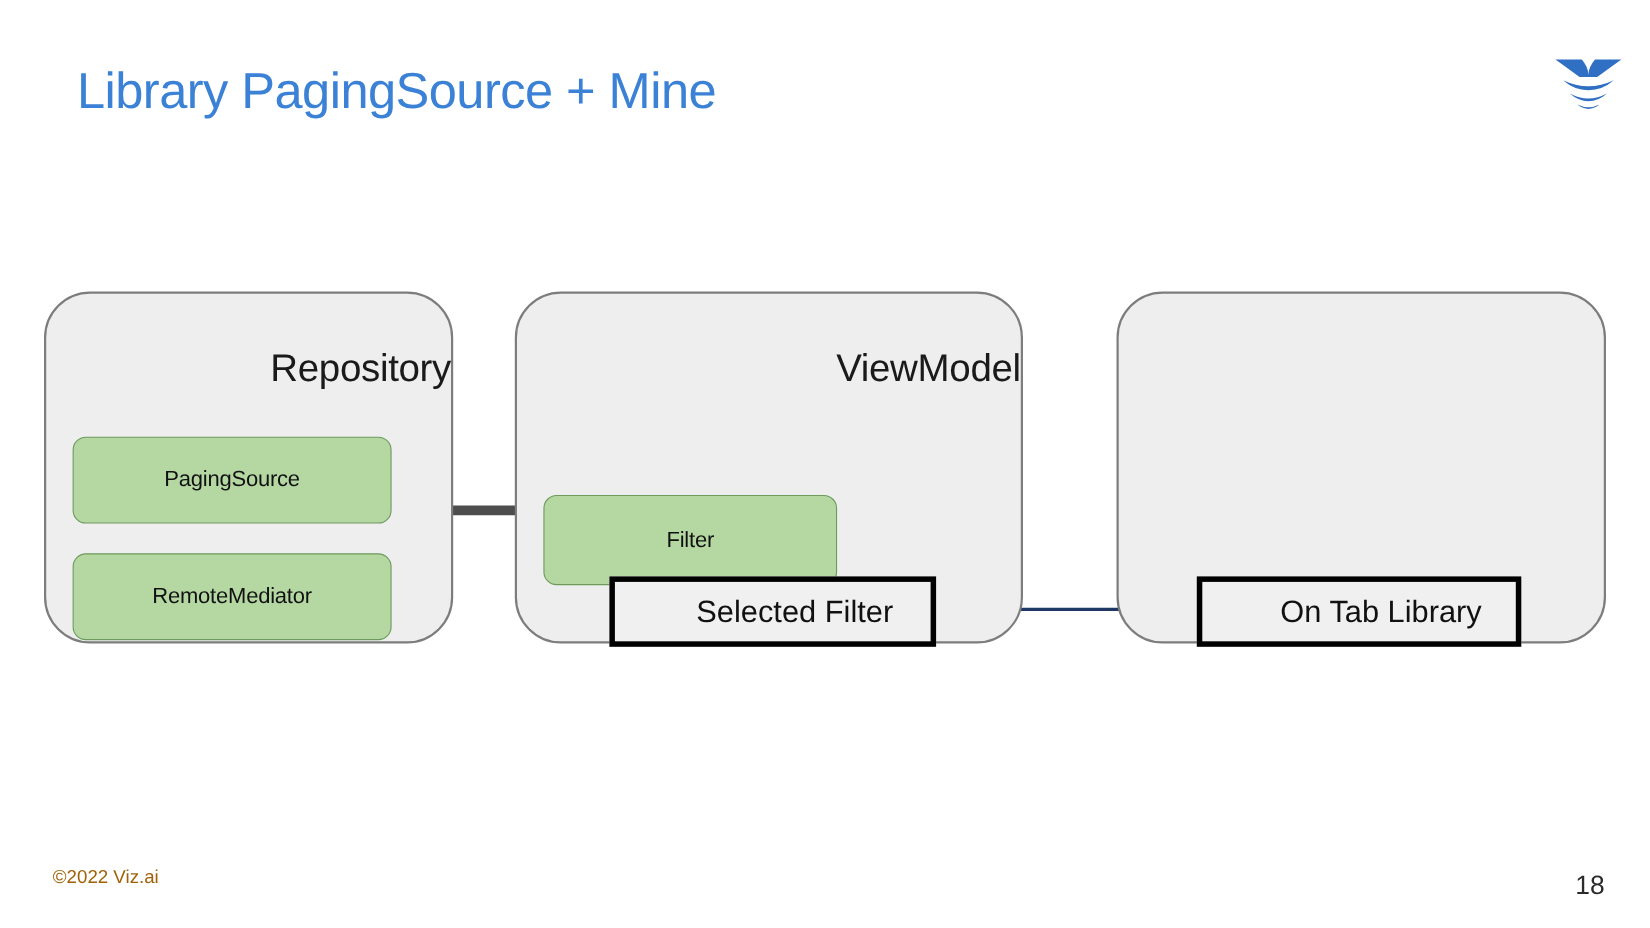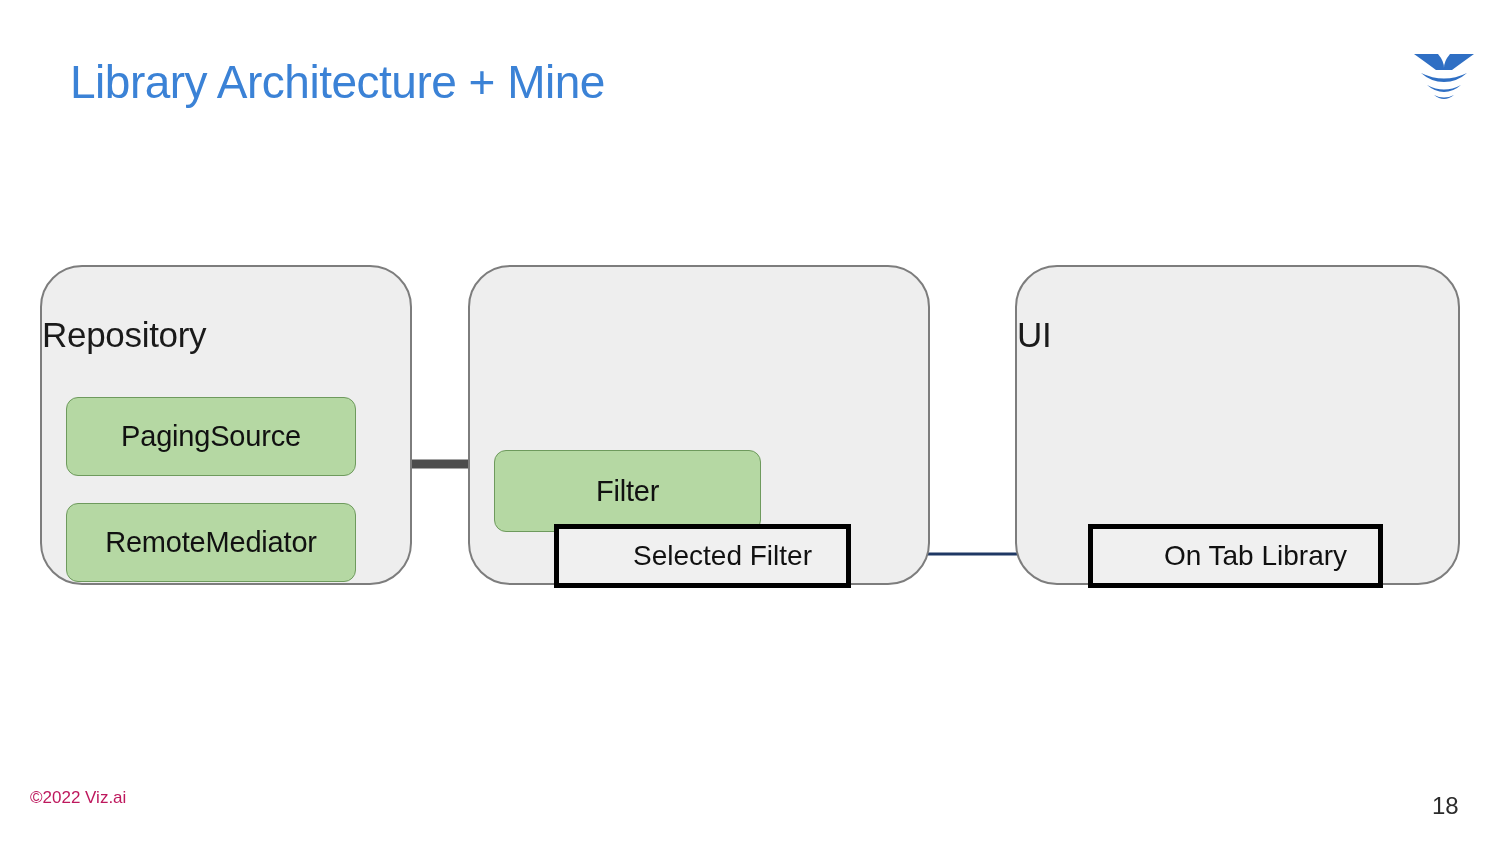--- a/index.html
+++ b/index.html
@@ -30,68 +30,68 @@
   
   .group-box{
     position:absolute;
     background:#eeeeee;
     border:2px solid #7d7d7d;
     border-radius:42px;
     box-sizing:border-box;
   }
   .group-title{
     position:absolute;left:0;right:0;top:48px;
-    text-align:left;
+    text-align:right;
     font-size:35px;color:#1a1a1a;font-weight:400;
     letter-spacing:-0.3px;
   }
 
   
   .node{
     position:absolute;
     background:#b5d8a3;
     border:1.5px solid #6e9a5d;
     border-radius:12px;
     box-sizing:border-box;
     display:flex;align-items:center;justify-content:center;
-    font-size:29px;color:#111111;
+    font-size:20px;color:#111111;
     letter-spacing:-0.2px;
     white-space:nowrap;
   }
 
   
   .callout{
     position:absolute;
     background:#f0f0f0;
     border:5px solid #000000;
     box-sizing:border-box;
     display:flex;align-items:center;justify-content:center;
     font-size:28px;color:#111111;
     letter-spacing:0px;
     white-space:nowrap;
     z-index:6;
     padding-left:40px;
   }
 
   
   #footer-copyright{
-    position:absolute;left:30px;top:788px;
-    font-size:17px;color:#be185d;
+    position:absolute;left:48px;top:788px;
+    font-size:17px;color:#a16207;
   }
   #footer-pagenum{
     position:absolute;left:1432px;top:792px;
     font-size:24px;color:#2b2b2b;
   }
 </style>
 </head>
 <body>
 
 <div class="slide">
 
-  <div id="page-title">Library Architecture + Mine</div>
+  <div id="page-title">Library PagingSource + Mine</div>
 
   <div id="brand-logo">
     <svg viewBox="0 0 72 52" width="72" height="52" aria-hidden="true">
       <g fill="#2f6fc4">
         <path d="M6 6 L30 6 Q36 13 36 20 Q36 13 42 6 L66 6 Q52 16 44 22 L28 22 Q20 16 6 6 Z"></path>
         <path d="M13 25 Q36 36 59 25 Q49 34 36 34 Q23 34 13 25 Z"></path>
         <path d="M19 37 Q36 46 53 37 Q45 44 36 44 Q27 44 19 37 Z"></path>
         <path d="M26 47 Q36 52 46 47 Q41 51 36 51 Q31 51 26 47 Z"></path>
       </g>
     </svg>
@@ -124,26 +124,26 @@
       <line x1="1088" y1="314" x2="853" y2="314" stroke="#1f3864" stroke-width="3" marker-end="url(#arrow-navy)"></line>
     </svg>
 
     <div class="group-box" style="left:40px;top:25px;width:372px;height:320px;">
       <div class="group-title">Repository</div>
       <div class="node" style="left:24px;top:130px;width:290px;height:79px;">PagingSource</div>
       <div class="node" style="left:24px;top:236px;width:290px;height:79px;">RemoteMediator</div>
     </div>
 
     <div class="group-box" style="left:468px;top:25px;width:462px;height:320px;">
+      <div class="group-title">ViewModel</div>
       <div class="node" style="left:24px;top:183px;width:267px;height:82px;">Filter</div>
     </div>
 
 
     <div class="group-box" style="left:1015px;top:25px;width:445px;height:320px;">
-      <div class="group-title">UI</div>
     </div>
 
     <div class="callout" style="left:554px;top:284px;width:297px;height:64px;">Selected Filter</div>
 
     <div class="callout" style="left:1088px;top:284px;width:295px;height:64px;">On Tab Library</div>
 
   </div>
 
   <div id="footer-copyright">©2022 Viz.ai</div>
   <div id="footer-pagenum">18</div>

